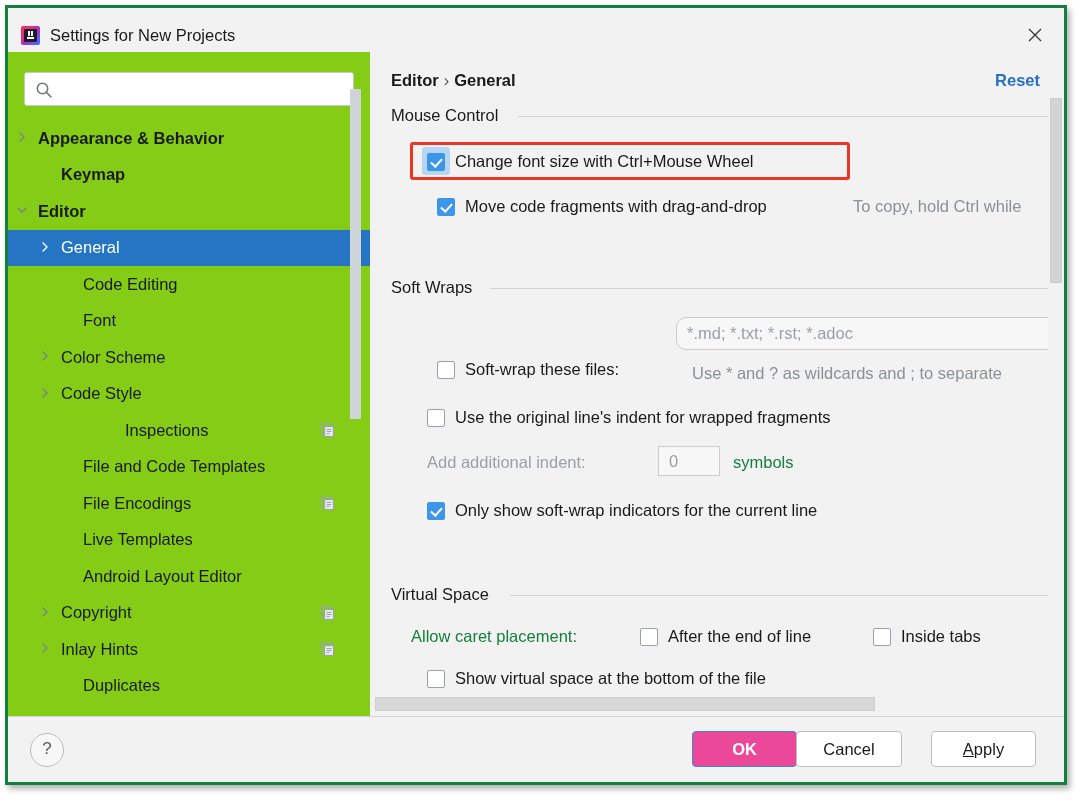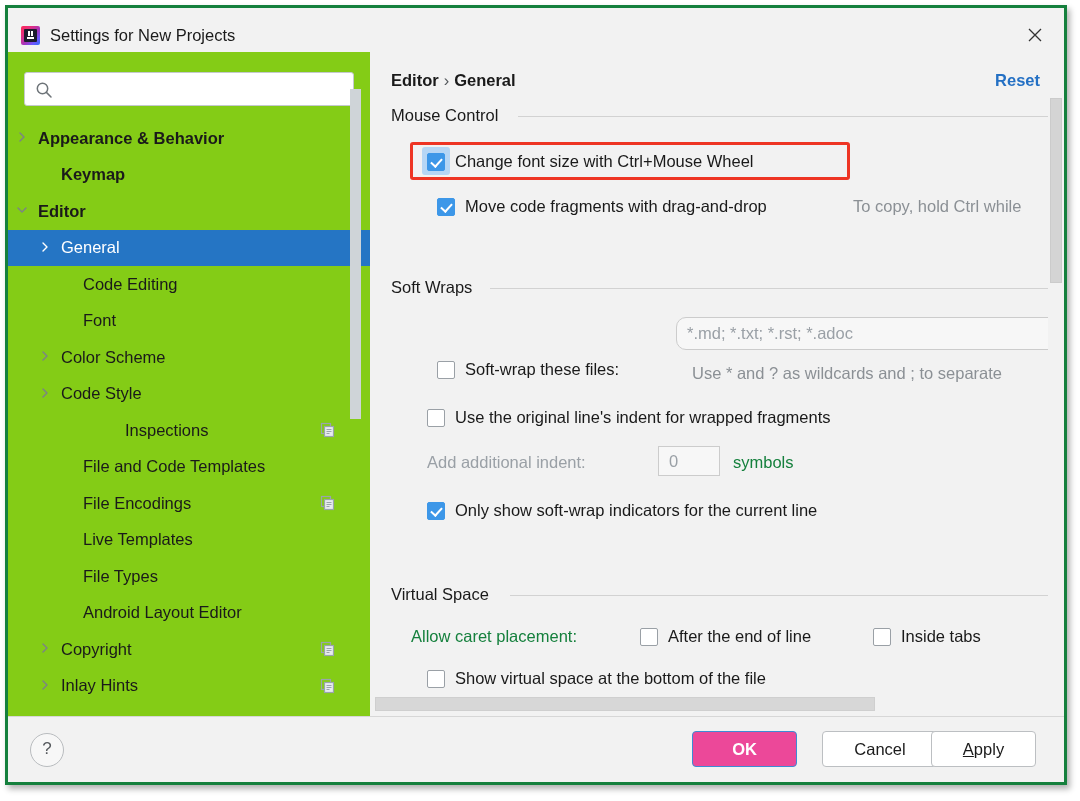--- a/index.html
+++ b/index.html
@@ -513,23 +513,20 @@
             <span class="copy-icon"><svg width="16" height="16" viewBox="0 0 16 16">
                 <rect x="1.5" y="1.5" width="9" height="10" fill="none" stroke="currentColor" stroke-width="1.2"></rect>
                 <rect x="4.5" y="4.5" width="9" height="10" fill="#e7ecef" stroke="currentColor" stroke-width="1.2"></rect>
                 <path d="M6.5 7.5h5M6.5 9.5h5M6.5 11.5h3" stroke="currentColor" stroke-width="1"></path>
               </svg></span>
           </div>
           <div class="tree-row">
             <span class="lbl" style="margin-left: 75px;">Live Templates</span>
           </div>
           <div class="tree-row">
-            <span class="lbl" style="margin-left: 75px;">File Types</span>
-          </div>
-          <div class="tree-row">
             <span class="lbl" style="margin-left: 75px;">Android Layout Editor</span>
           </div>
           <div class="tree-row">
             <span class="arrow" style="left: 31px;">
               <svg width="12" height="12" viewBox="0 0 12 12">
                 <path d="M4 2 L8 6 L4 10" fill="none" stroke="currentColor" stroke-width="1.4" stroke-linecap="round" stroke-linejoin="round"></path>
               </svg>
             </span>
             <span class="lbl" style="margin-left: 53px;">Copyright</span>
             <span class="copy-icon"><svg width="16" height="16" viewBox="0 0 16 16">
@@ -633,18 +630,18 @@
         <div class="v-scroll-thumb" style="top:0px; height:185px;"></div>
       </div>
       <div class="h-scroll-track">
         <div class="h-scroll-thumb" style="width:500px;"></div>
       </div>
     </div>
 
     <div class="footer">
       <div class="help-btn">?</div>
       <div class="btn primary" style="left:684px; width:105px;">OK</div>
-      <div class="btn" style="left:814px; width:116px;">Cancel</div>
+      <div class="btn" style="left:788px; width:106px;">Cancel</div>
       <div class="btn" style="left:923px; width:105px;"><span class="mnem">A</span><span>pply</span></div>
     </div>
 
   </div>
 </div>
 
 </body></html>

